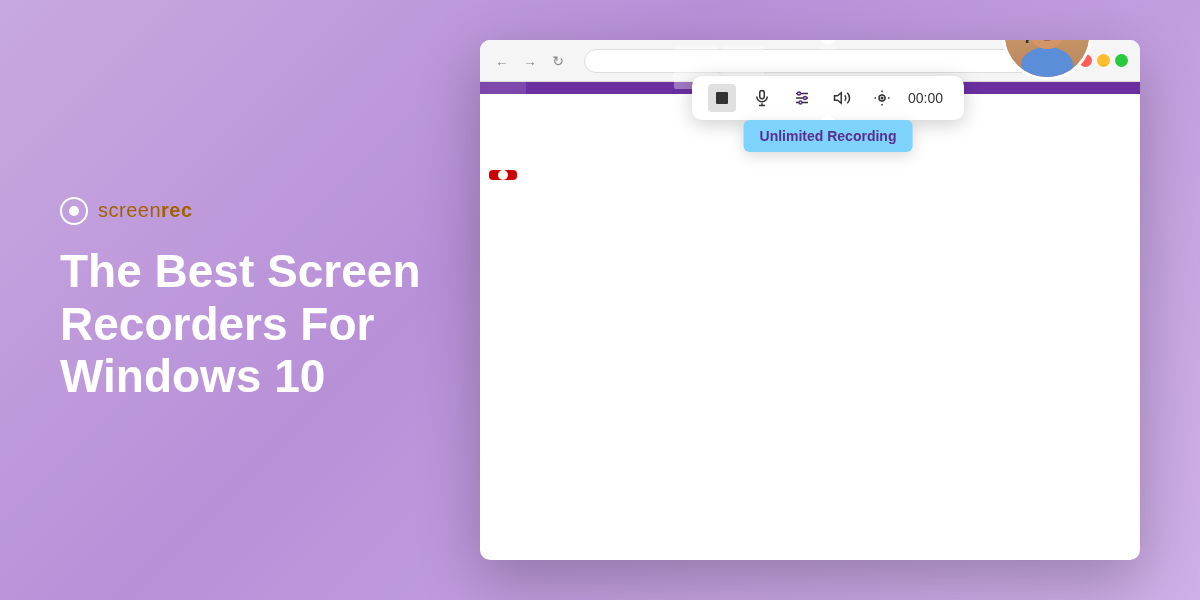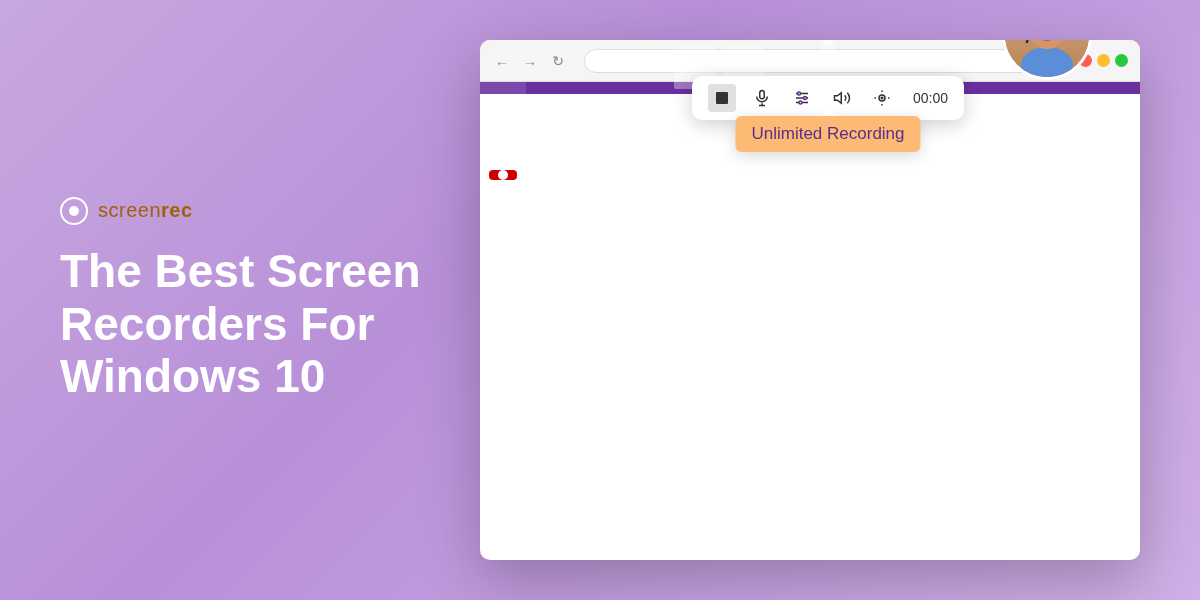--- a/index.html
+++ b/index.html
@@ -312,24 +312,24 @@
       color: #333;
       min-width: 40px;
     }
 
     
     .tooltip-badge {
       position: absolute;
       bottom: -52px;
       left: 50%;
       transform: translateX(-50%);
-      background: #fdba74;
+      background: #7dd3fc;
       color: #5b2d8e;
-      font-size: 17px;
-      font-weight: 400;
+      font-size: 14px;
+      font-weight: 700;
       padding: 8px 16px;
       border-radius: 6px;
       box-shadow: 0 4px 15px rgba(0,0,0,0.15);
       white-space: nowrap;
       z-index: 20;
     }
 
     .tooltip-badge::before {
       content: '';
       position: absolute;
@@ -338,21 +338,20 @@
       transform: translateX(-50%);
       border-left: 7px solid transparent;
       border-right: 7px solid transparent;
       border-bottom: 7px solid white;
     }
 
     
     .browser-content-wrapper {
       position: relative;
       flex: 1;
-      text-align: right;
     }
   </style>
 </head>
 <body>
 
 <div class="left-panel">
   <div class="logo-row">
     <div class="logo-icon">
       <div class="logo-icon-inner"></div>
     </div>

